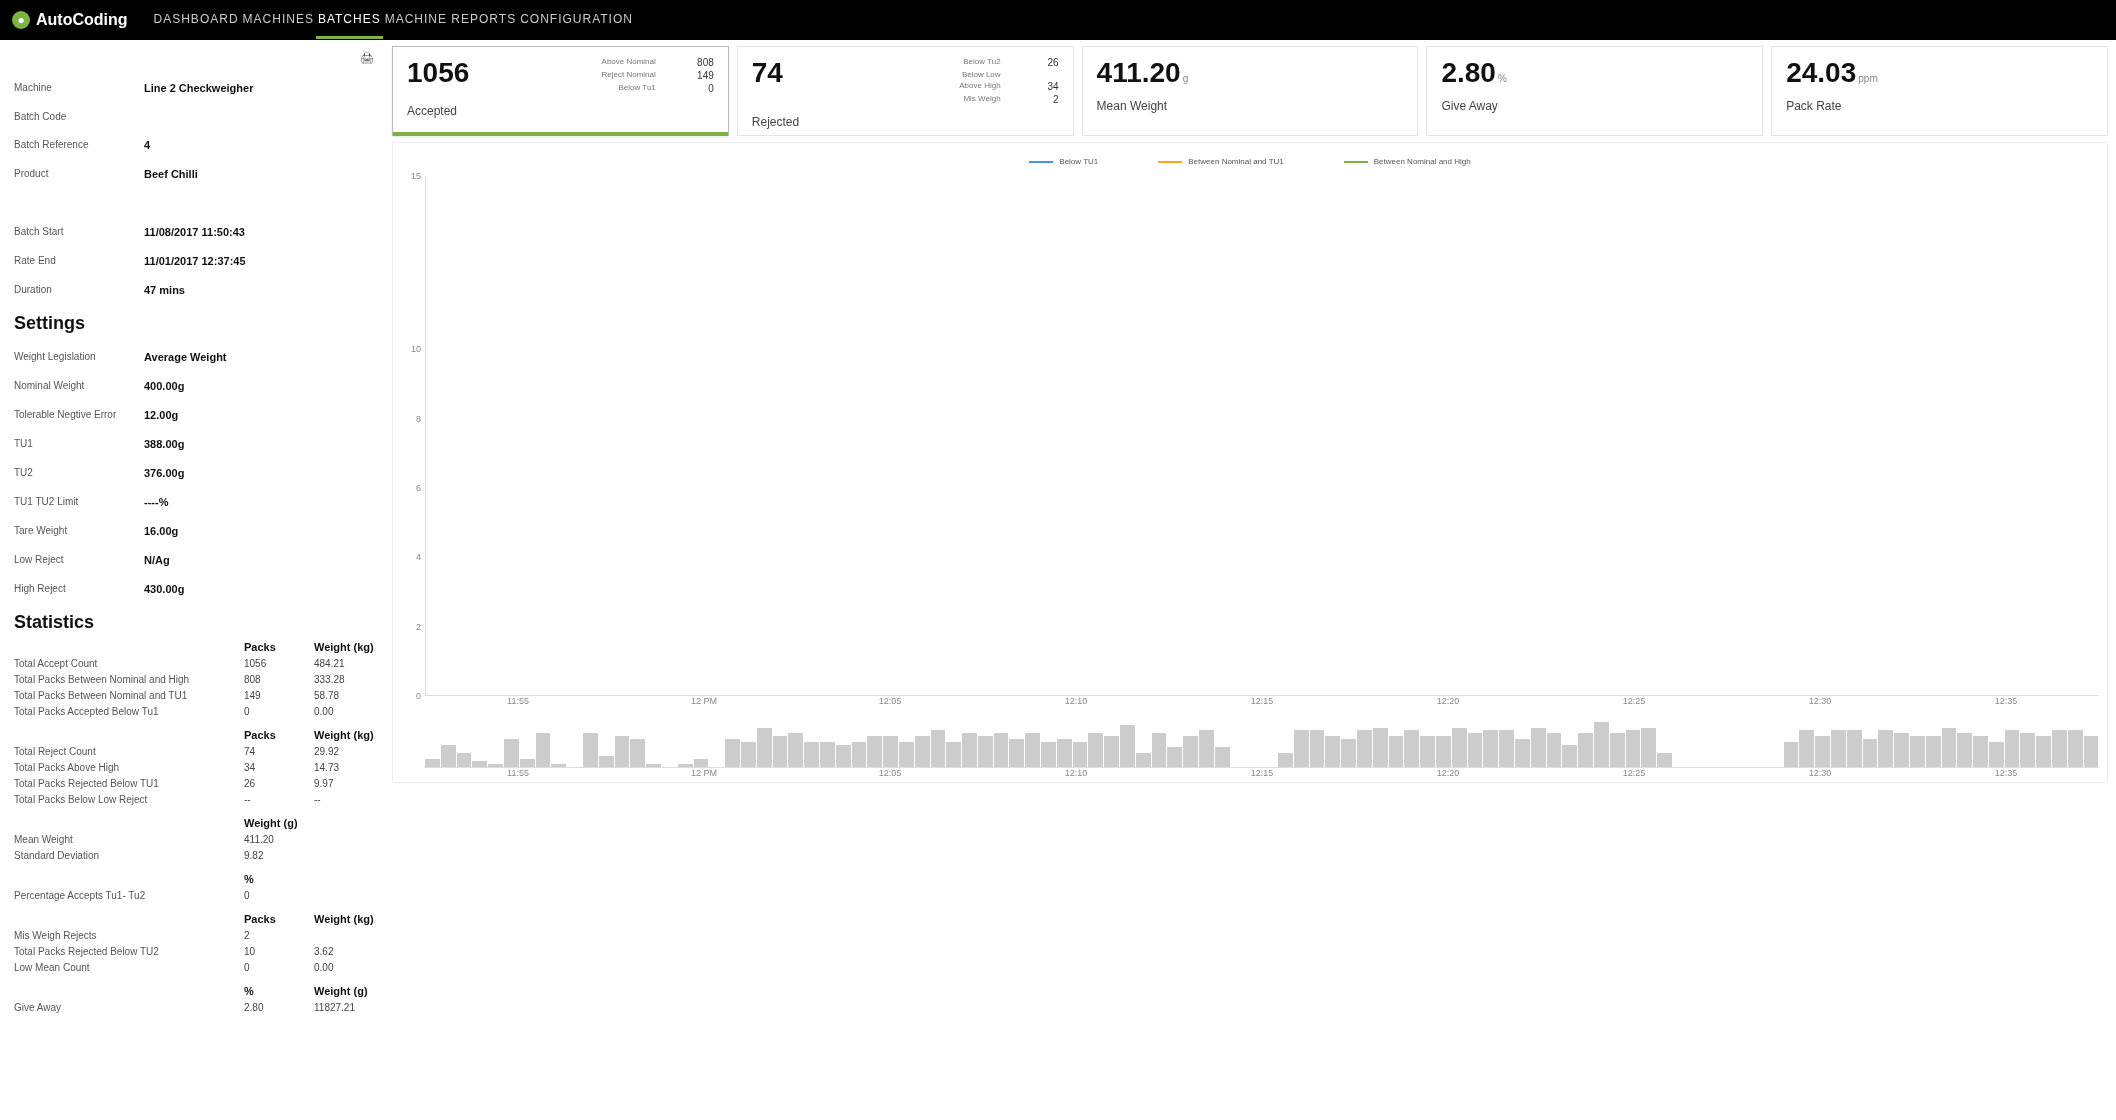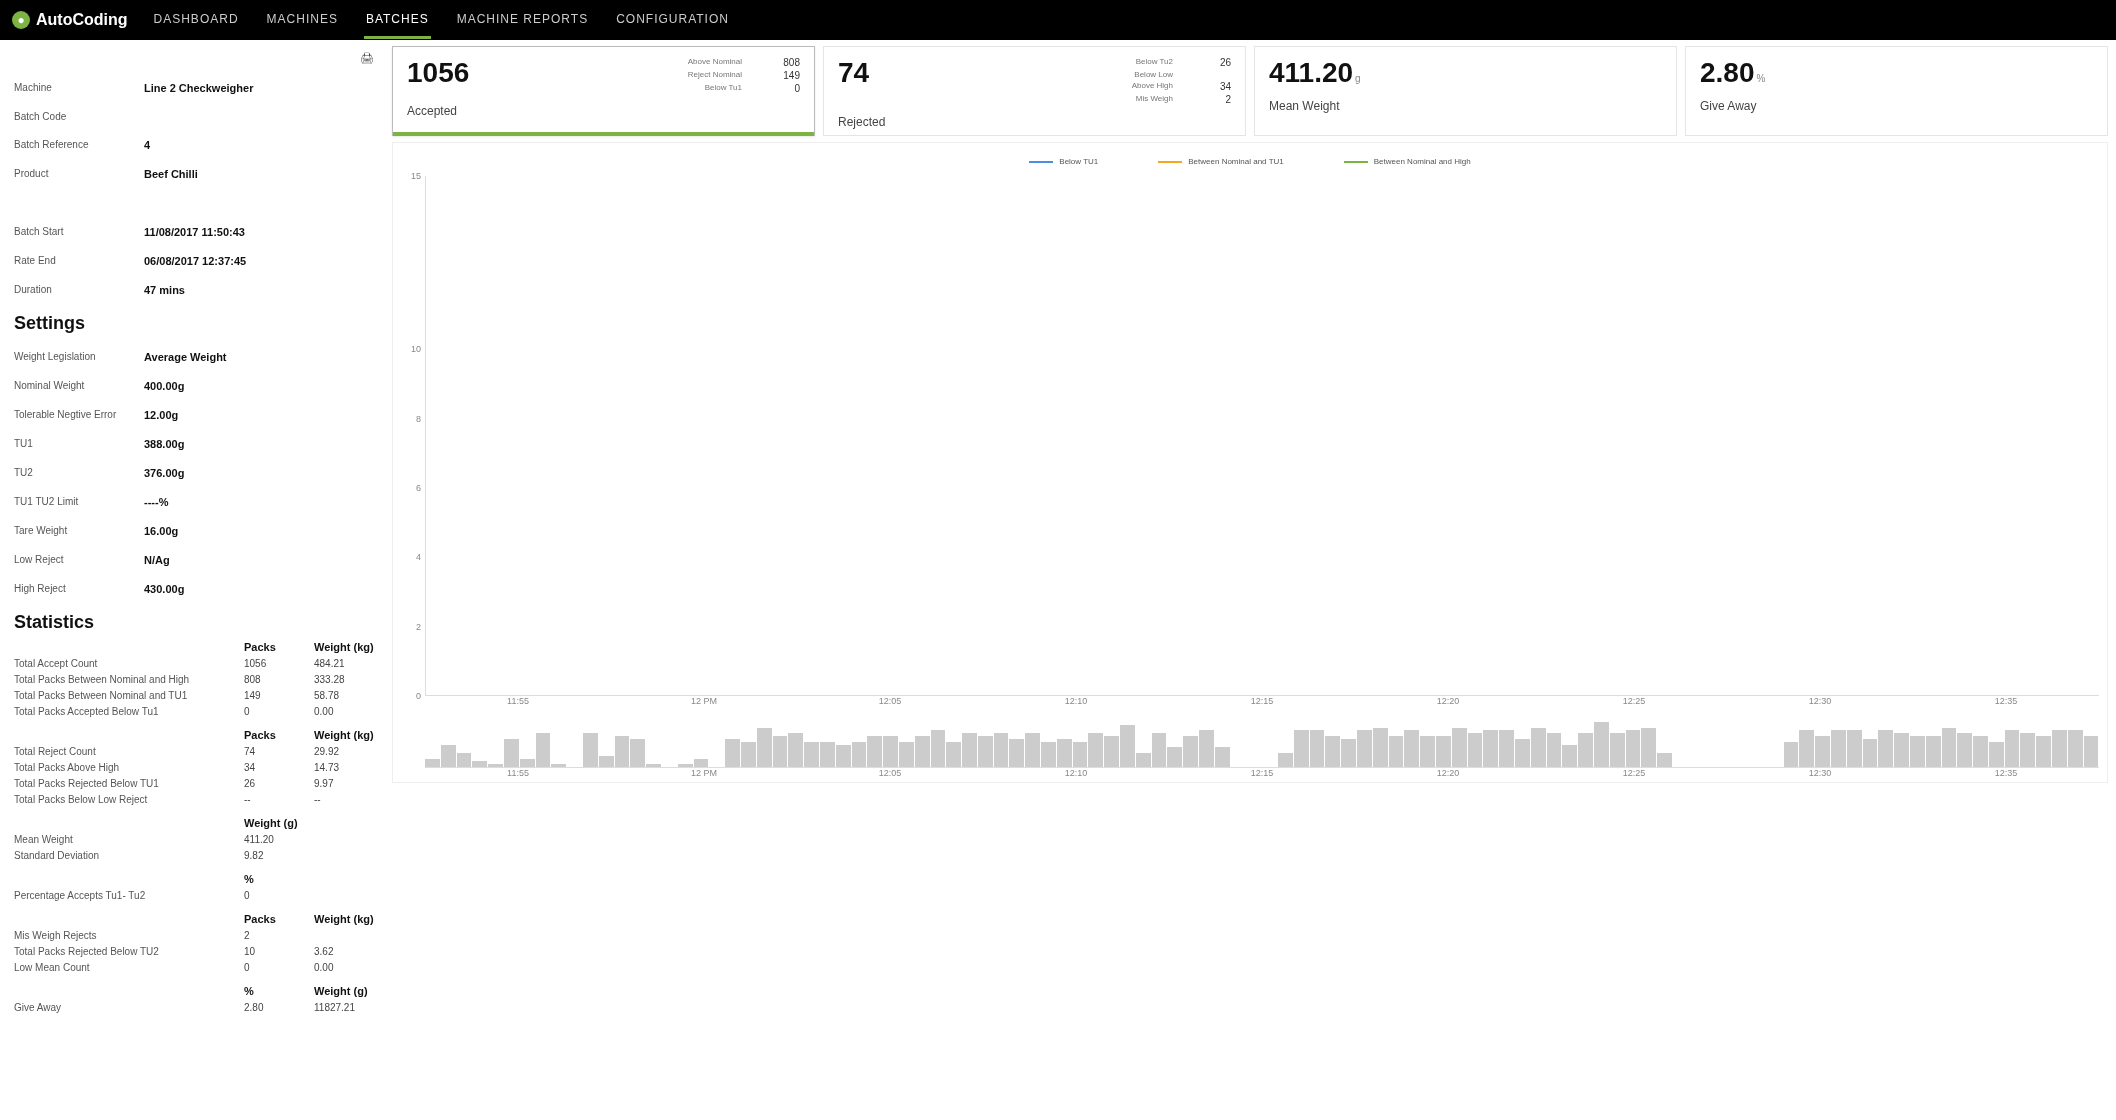--- a/index.html
+++ b/index.html
@@ -1,20 +1,20 @@
 <!DOCTYPE html>
 <html><head>
 <meta charset="utf-8">
 <style>
   * { box-sizing: border-box; margin: 0; padding: 0; }
   body { font-family: Arial, sans-serif; font-size: 12px; color: #333; background: #fff; }
   .topbar { background: #000; color: #fff; display: flex; align-items: center; height: 40px; padding: 0 12px; }
   .logo { display: flex; align-items: center; font-weight: bold; font-size: 16px; margin-right: 24px; }
   .logo-bullet { width:18px; height:18px; border-radius:50%; background:#7CB342; display:inline-flex; align-items:center; justify-content:center; margin-right:6px; color:#fff; font-size:12px; }
-  .nav { display: flex; gap: 24px; }
+  .nav { display: flex; }
   .nav-item { color: #ccc; font-size: 12px; letter-spacing: 1px; cursor: pointer; padding: 10px 2px; }
   .nav-item.active { color: #fff; border-bottom: 3px solid #7CB342; }
   .page { display: flex; }
   .sidebar { width: 388px; padding: 12px 14px; font-size: 11px; }
   .print-row { text-align: right; margin-bottom: 8px; }
   .kv { display: flex; margin: 17px 0; }
   .kv .k { width: 130px; color: #555; font-size: 10px; }
   .kv .v { font-size: 11px; font-weight: 600; color:#111; }
   .section-h { font-size: 18px; font-weight: 700; color:#111; margin: 16px 0 8px; }
   .table3 { display: grid; grid-template-columns: 230px 70px 70px; row-gap: 5px; font-size:10px; color:#444; }
@@ -89,21 +89,21 @@
         <div class="k">Product</div>
         <div class="v">Beef Chilli</div>
       </div>
     <div class="divider"></div>
     <div class="kv">
         <div class="k">Batch Start</div>
         <div class="v">11/08/2017 11:50:43</div>
       </div>
     <div class="kv">
         <div class="k">Rate End</div>
-        <div class="v">06/08/2017 12:37:45</div>
+        <div class="v">11/01/2017 12:37:45</div>
       </div>
     <div class="kv">
         <div class="k">Duration</div>
         <div class="v">47 mins</div>
       </div>
 
     <div class="section-h">Settings</div>
     <div id="settings-block">
         <div class="kv">
           <div class="k">Weight Legislation</div>
@@ -271,20 +271,24 @@
         <div class="kpi-label">Rejected</div>
       </div>
       <div class="kpi">
         <div class="kpi-value"><span>411.20</span><span class="kpi-unit">g</span></div>
         <div class="kpi-label">Mean Weight</div>
       </div>
       <div class="kpi">
         <div class="kpi-value"><span>2.80</span><span class="kpi-unit">%</span></div>
         <div class="kpi-label">Give Away</div>
       </div>
+      <div class="kpi">
+        <div class="kpi-value"><span>24.03</span><span class="kpi-unit">ppm</span></div>
+        <div class="kpi-label">Pack Rate</div>
+      </div>
     </div>
 
     <div class="chart-wrap">
       <div class="legend">
         <div class="item">
             <span class="swatch sw-blue"></span>
             <span>Below TU1</span>
           </div>
         <div class="item">
             <span class="swatch sw-orange"></span>

